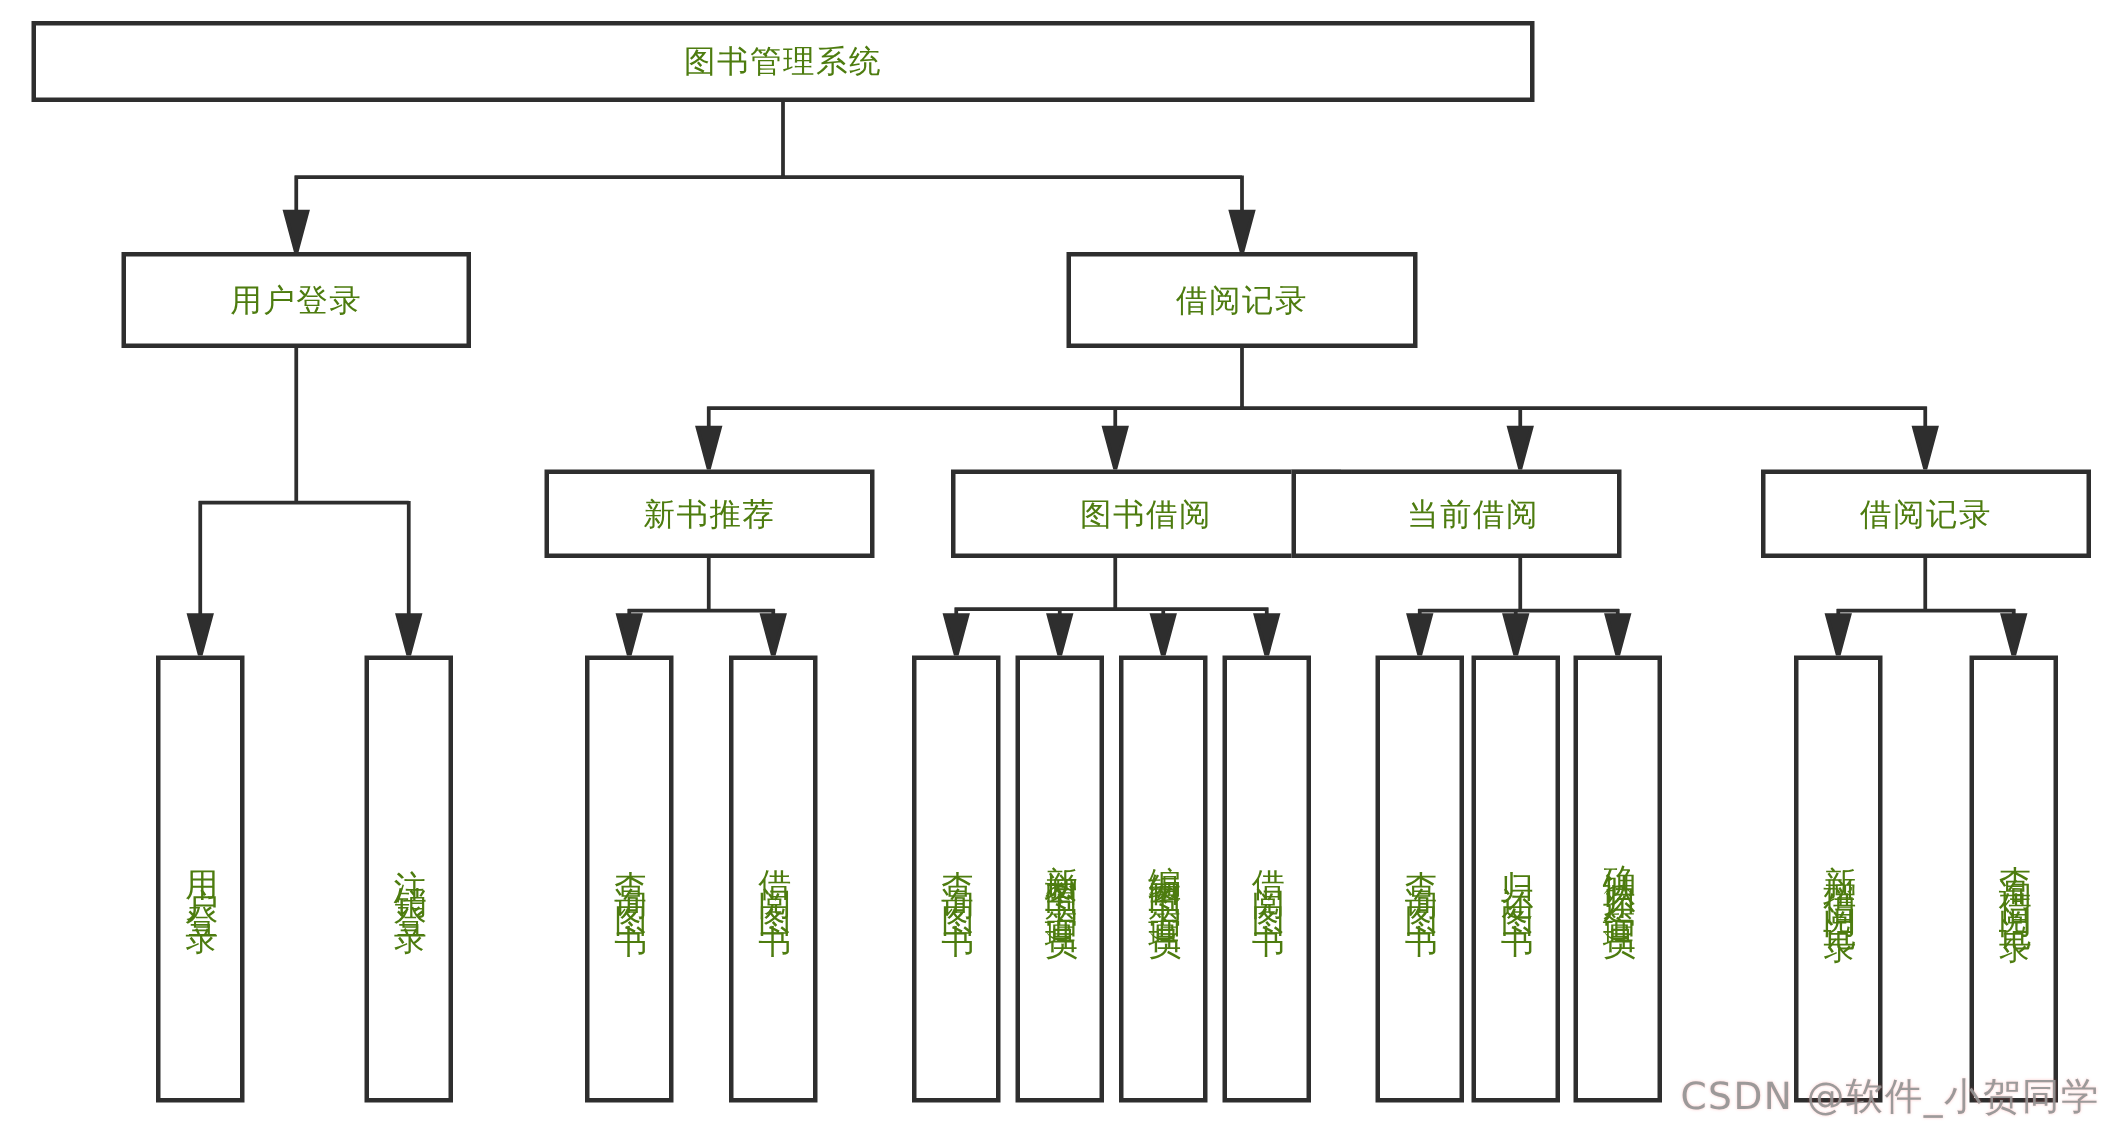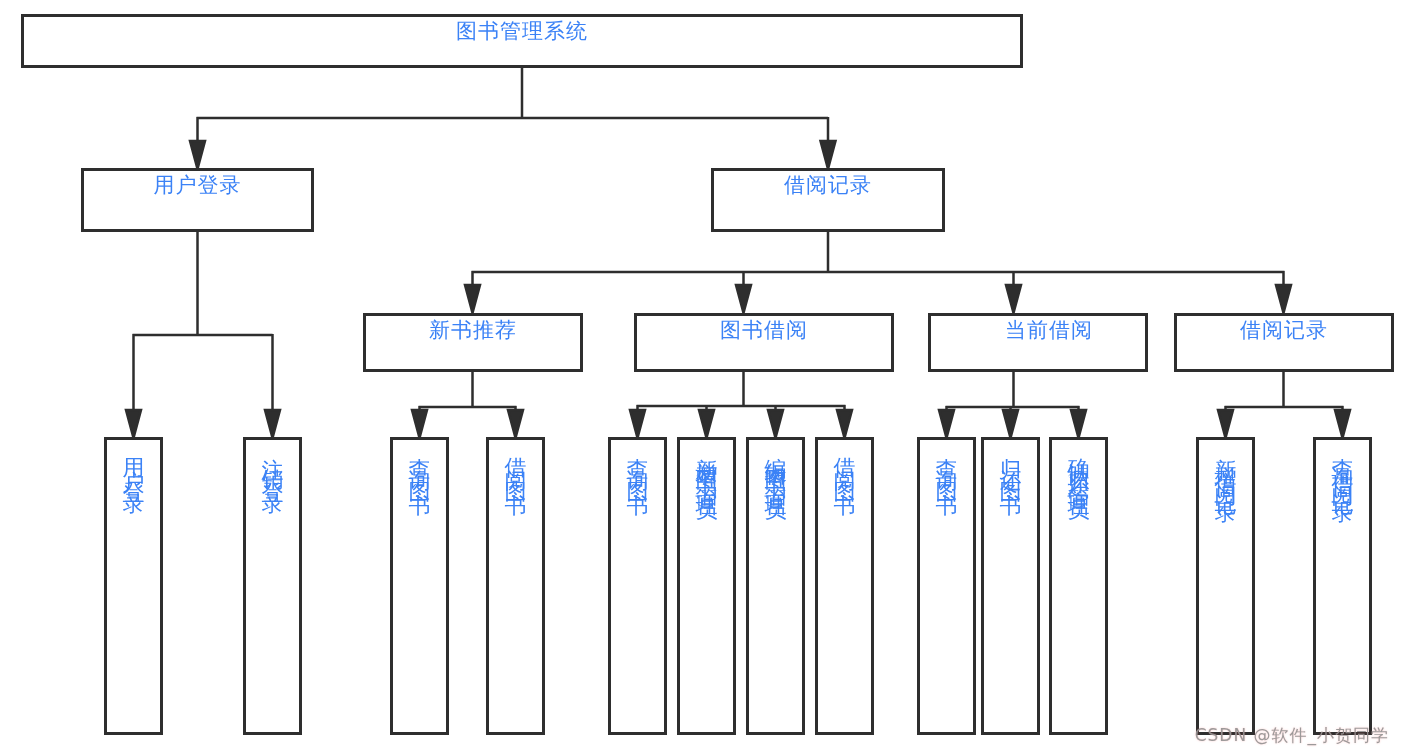--- a/index.html
+++ b/index.html
@@ -5,34 +5,34 @@
   html,body{margin:0;padding:0;}
   body{
     width:1405px;height:747px;position:relative;overflow:hidden;
     background:#ffffff;
     font-family:"DejaVu Sans","Liberation Sans",sans-serif;
   }
   svg.connectors{position:absolute;left:0;top:0;pointer-events:none;}
   .node{
     position:absolute;box-sizing:border-box;
     background:#ffffff;border:3px solid #2e2e2e;
-    display:flex;align-items:flex-start;justify-content:center;
-    color:#3b82f6;
+    display:flex;align-items:center;justify-content:center;
+    color:#4d7c0f;
   }
   .h-node{font-size:21px;letter-spacing:1px;white-space:nowrap;}
   .v-node span{
     writing-mode:vertical-rl;text-orientation:mixed;
     font-size:22px;line-height:1;white-space:nowrap;
   }
   .ls4 span{letter-spacing:12px;}
   .ls6 span{letter-spacing:9px;}
   .ls9 span{letter-spacing:6px;}
   .watermark{
-    position:absolute;right:16px;bottom:0px;
-    font-size:17px;color:rgba(148,148,148,0.92);
+    position:absolute;right:5px;bottom:0px;
+    font-size:25px;color:rgba(148,148,148,0.92);
     letter-spacing:1px;white-space:nowrap;
     text-shadow:0 0 2px rgba(252,100,100,0.35);
     margin-left:16px;
   }
 </style>
 </head>
 <body>
 
 <svg class="connectors" width="1405" height="747" viewBox="0 0 1405 747">
   <g stroke="#2e2e2e" stroke-width="2.5" fill="#2e2e2e">
@@ -96,21 +96,21 @@
 <div class="node h-node" style="left:711px;top:168px;width:234px;height:64px;">
   <span>借阅记录</span>
 </div>
 
 <div class="node h-node" style="left:363px;top:313px;width:220px;height:59px;">
   <span>新书推荐</span>
 </div>
 <div class="node h-node" style="left:634px;top:313px;width:260px;height:59px;">
   <span>图书借阅</span>
 </div>
-<div class="node h-node" style="left:928px;top:313px;width:220px;height:59px;padding-left:22px;">
+<div class="node h-node" style="left:861px;top:313px;width:220px;height:59px;padding-left:22px;">
   <span>当前借阅</span>
 </div>
 <div class="node h-node" style="left:1174px;top:313px;width:220px;height:59px;">
   <span>借阅记录</span>
 </div>
 
 <div class="node v-node ls4" style="left:104px;top:437px;width:59px;height:298px;">
   <span>用户登录</span>
 </div>
 <div class="node v-node ls4" style="left:243px;top:437px;width:59px;height:298px;">

